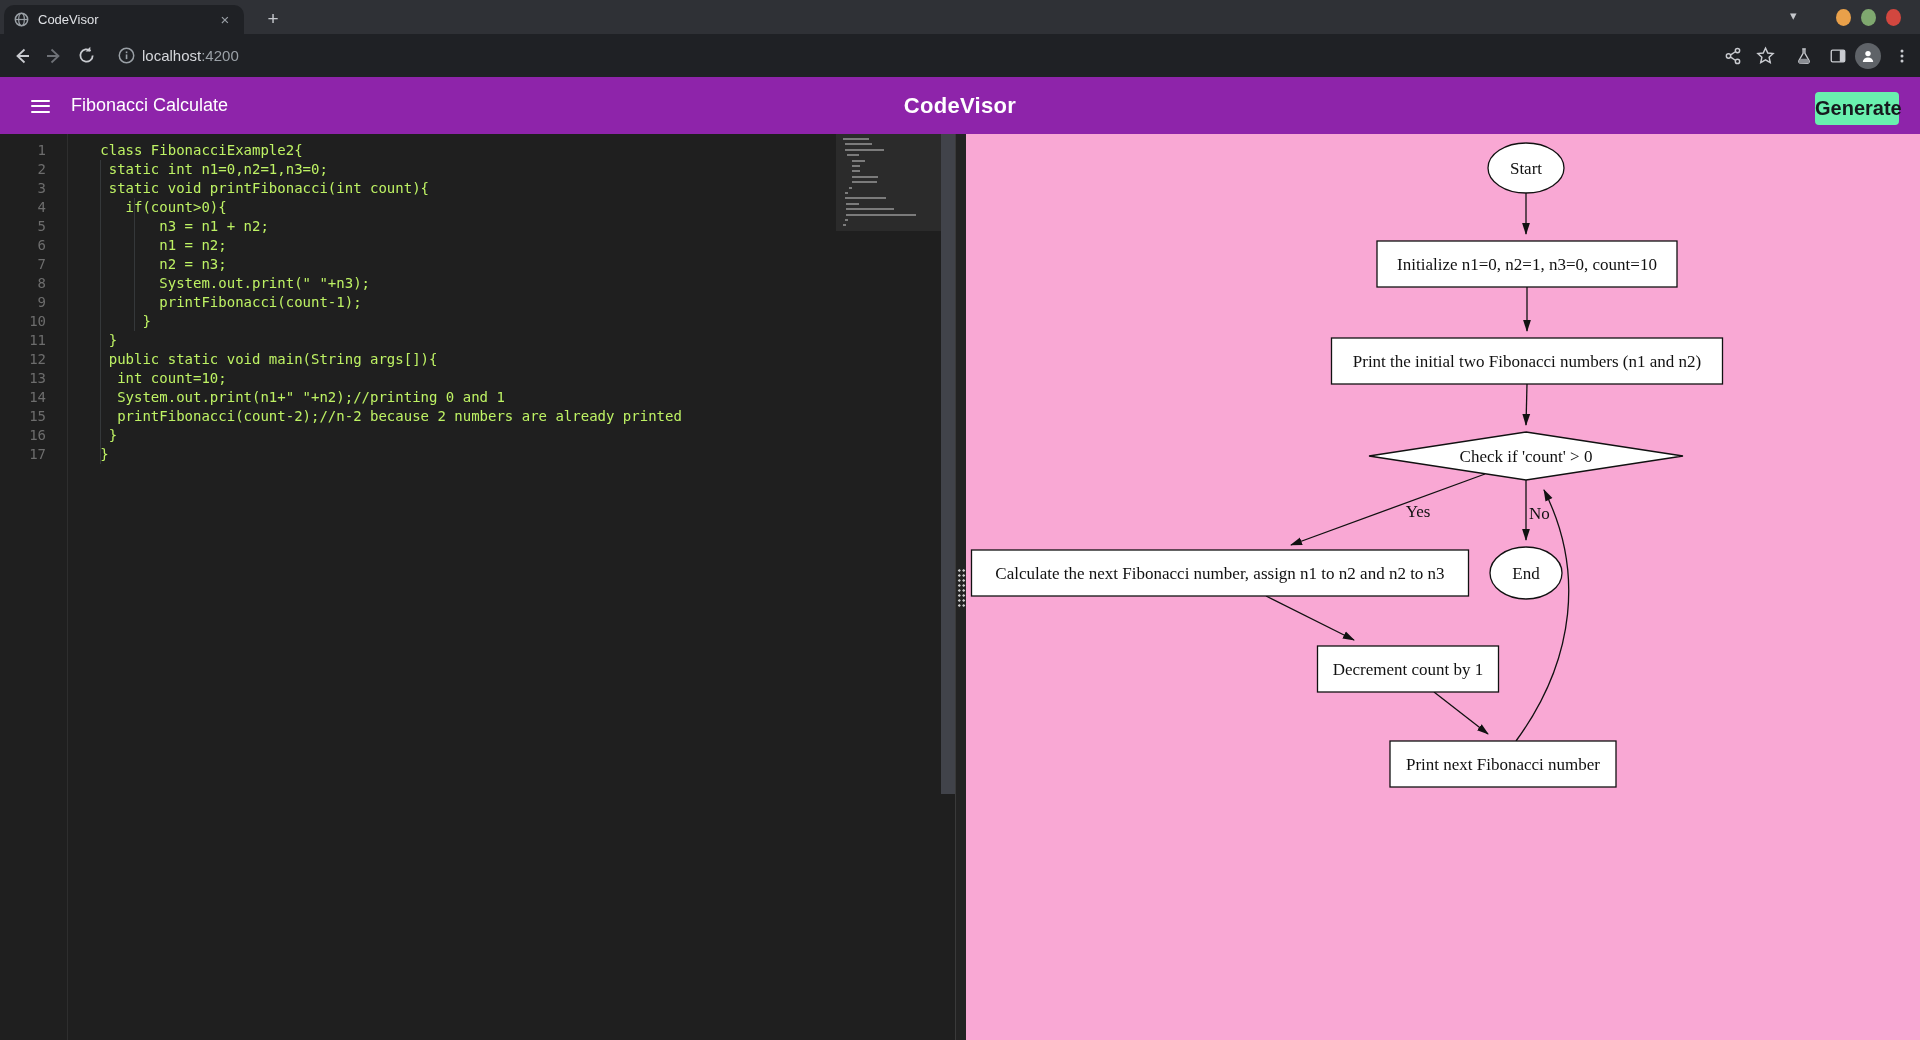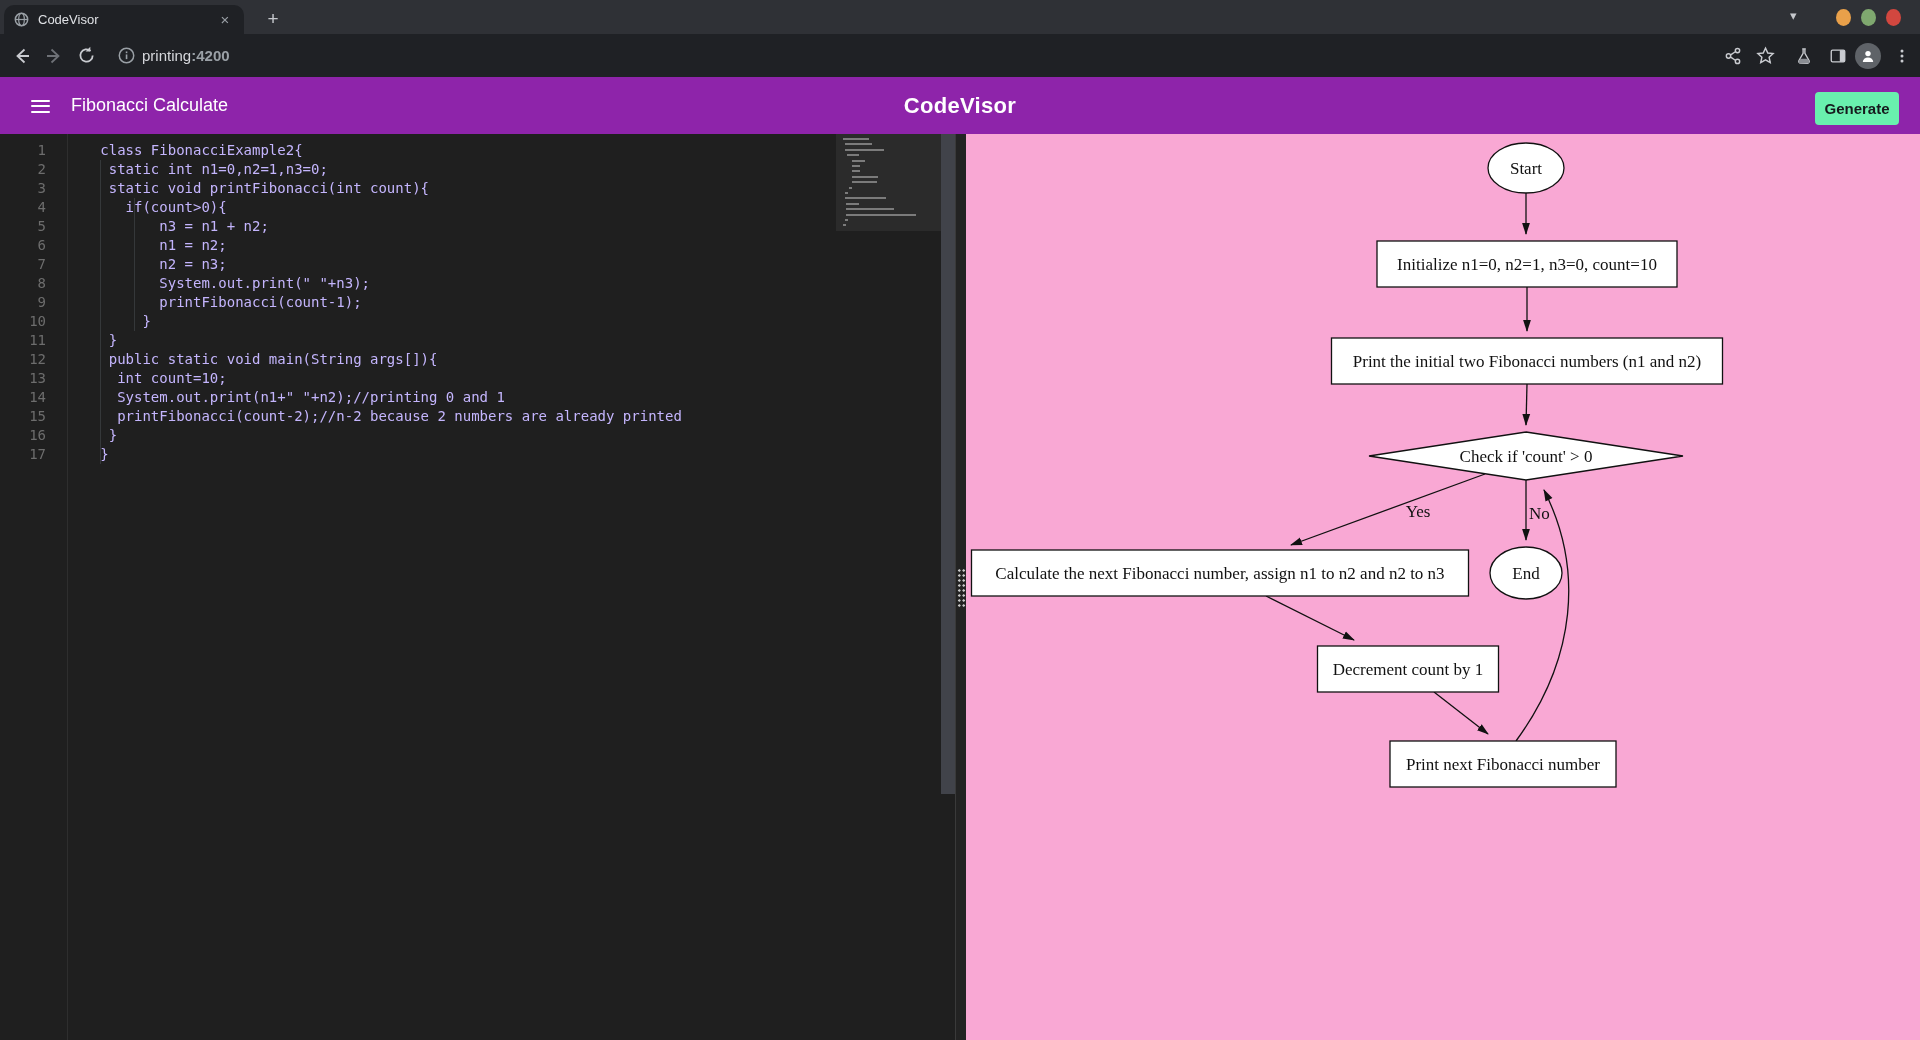--- a/index.html
+++ b/index.html
@@ -14,43 +14,43 @@
   .tab-close { color:#9aa0a6; font-size:15px; width:18px; height:18px; line-height:17px;
                text-align:center; border-radius:50%; }
   .newtab { position:absolute; left:260px; top:6px; width:26px; height:26px; color:#c6c8cd;
             font-size:19px; text-align:center; line-height:25px; }
   .tabsearch { position:absolute; left:1790px; top:8px; color:#c6c8cd; font-size:13px; }
   .windot { position:absolute; top:9px; width:15px; height:17px; border-radius:50%; }
   .toolbar { position:absolute; left:0; top:34px; width:1920px; height:43px; background:#1f2125; }
   .navic { position:absolute; top:0; height:43px; display:flex; align-items:center; justify-content:center; width:28px; }
   .url { position:absolute; left:142px; top:0; height:43px; display:flex; align-items:center; font-size:15px; }
   .url .host { color:#d5d7db; }
-  .url .port { color:#9aa0a6;font-weight:bold; }
+  .url .port { color:#9aa0a6; }
   .avatar-circle { width:26px; height:26px; border-radius:50%; background:#5f6368; display:flex;
                    align-items:center; justify-content:center; }
 
   
   .appbar { position:absolute; left:0; top:77px; width:1920px; height:57px; background:#8e24aa;
             display:flex; align-items:center; }
   .hamburger { position:absolute; left:31px; top:19px; width:19px; height:19px; }
   .hamburger i { display:block; height:2px; background:#fff; margin:3.5px 0; border-radius:1px; }
   .appbar-title { position:absolute; left:71px; color:#fff; font-size:18px; }
   .appbar-center { position:absolute; left:0; width:1920px; text-align:center; color:#fff;
                    font-size:22px; font-weight:bold; letter-spacing:.3px; }
   .generate-btn { position:absolute; left:1815px; top:15px; width:84px; height:33px; border:none;
-                  border-radius:4px; background:#69f0ae; color:#16191d; font-size:15px;
+                  border-radius:4px; background:#69f0ae; color:#16191d; font-size:20px;
                   font-weight:bold; font-family:"Liberation Sans",sans-serif; }
 
   
   .editor { position:absolute; left:0; top:134px; width:955px; height:906px; background:#1f1f1f; }
   .code-area { position:absolute; left:0; top:7px; width:830px; font-family:"DejaVu Sans Mono",monospace;
                font-size:14px; line-height:19px; white-space:pre; }
   .code-line { display:flex; height:19px; }
   .lnum { width:46px; text-align:right; color:#6d6d6d; flex:none; }
-  .ltext { color:#c4b5fd; padding-left:29px; }
+  .ltext { color:#bef264; padding-left:29px; }
   .gutter-sep { position:absolute; left:67px; top:0; width:1px; height:906px; background:#2e2e2e; }
   .iguide { position:absolute; width:1px; background:#35383a; }
   .minimap { position:absolute; left:836px; top:0; width:105px; height:97px; background:rgba(255,255,255,0.055); }
   .mm-line { position:absolute; height:2px; background:#8a8a8a; opacity:.85; }
   .vscroll-thumb { position:absolute; left:941px; top:0; width:14px; height:660px; background:#41434a; }
   .sash { position:absolute; left:955px; top:134px; width:11px; height:906px; background:#232323;
           border-left:1px solid #3a3a3a; }
   .sash-dots { position:absolute; left:1px; top:434px; width:9px; height:41px;
                background-image:radial-gradient(circle, #c9c9c9 1px, transparent 1.4px);
                background-size:4.5px 5px; }
@@ -97,21 +97,21 @@
       </svg>
   </span>
   <span class="navic" style="left:112px">
     <svg width="17" height="17" viewBox="0 0 16 16">
         <circle cx="8" cy="8" r="6.8" fill="none" stroke="#9aa0a6" stroke-width="1.4"></circle>
         <rect x="7.3" y="7" width="1.5" height="4.4" fill="#9aa0a6"></rect>
         <rect x="7.3" y="4.2" width="1.5" height="1.6" fill="#9aa0a6"></rect>
       </svg>
   </span>
   <span class="url">
-    <span class="host">printing</span>
+    <span class="host">localhost</span>
       <span class="port">:4200</span>
   </span>
 
   <span class="navic" style="left:1719px">
     <svg width="18" height="18" viewBox="0 0 20 20" fill="none" stroke="#c9cbd0" stroke-width="1.6">
       <circle cx="15" cy="4" r="2.4"></circle>
         <circle cx="5" cy="10" r="2.4"></circle>
         <circle cx="15" cy="16" r="2.4"></circle>
       <line x1="7" y1="9" x2="13" y2="5"></line>
         <line x1="7" y1="11" x2="13" y2="15"></line>

